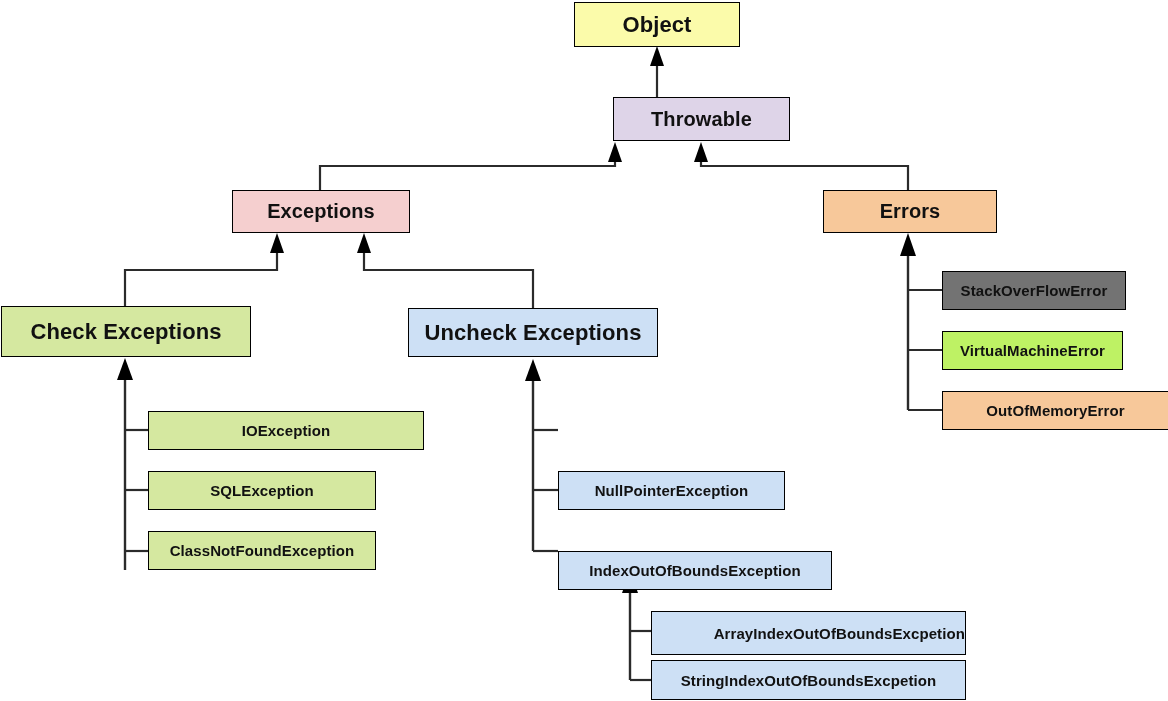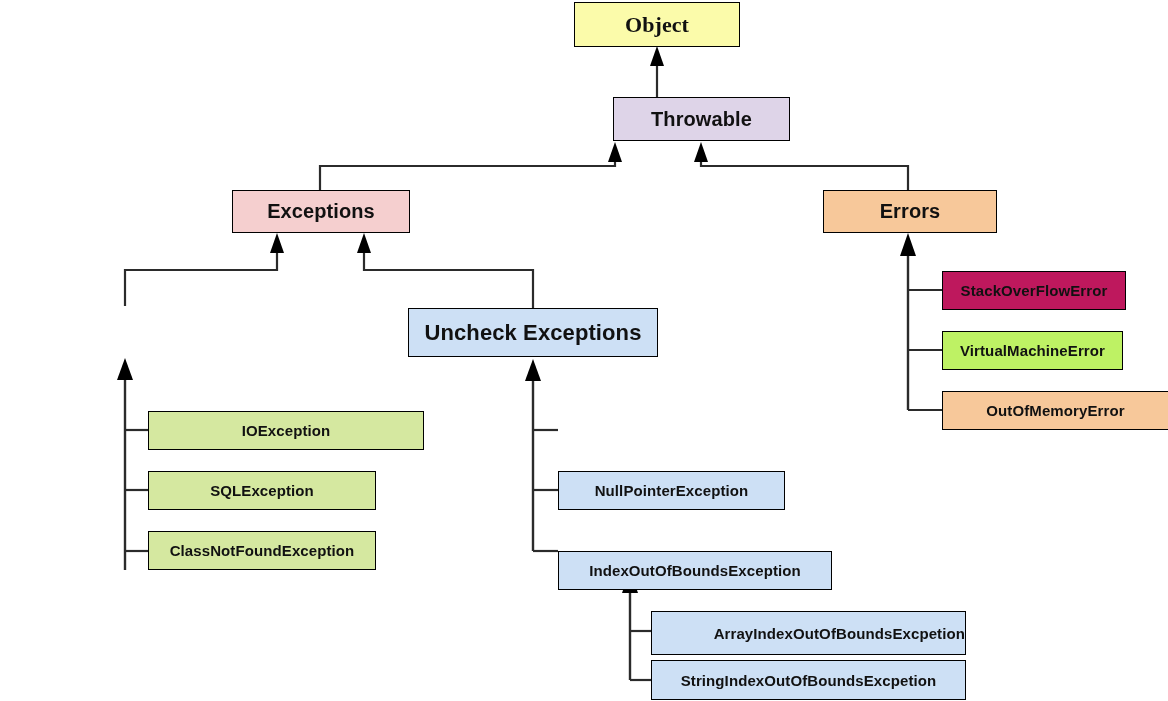--- a/index.html
+++ b/index.html
@@ -22,21 +22,21 @@
     border: 1.5px solid #000000;
     display: flex;
     align-items: center;
     justify-content: center;
     font-weight: bold;
     color: #111111;
     letter-spacing: 0.1px;
     white-space: nowrap;
     z-index: 3;
   }
-  .node.lvl0 { font-size: 22px; font-family: Liberation Serif, serif; }
+  .node.lvl0 { font-size: 22px; }
   .node.lvl1 { font-size: 20px; }
   .node.lvl2 { font-size: 20px; }
   .node.lvl3 { font-size: 22px; }
   .node.leaf { font-size: 15px; }
   .node.leaf-wide { font-size: 15px; }
 
   svg#wires {
     position: absolute;
     left: 0;
     top: 0;
@@ -115,20 +115,23 @@
   </div>
 
   <div class="node lvl2" style="left:232px; top:190px; width:178px; height:43px; background:#f5cfcf;">
     <span>Exceptions</span>
   </div>
 
   <div class="node lvl2" style="left:823px; top:190px; width:174px; height:43px; background:#f7c89a;">
     <span>Errors</span>
   </div>
 
+  <div class="node lvl3" style="left:1px; top:306px; width:250px; height:51px; background:#d5e8a0;">
+    <span>Check Exceptions</span>
+  </div>
 
   <div class="node lvl3" style="left:408px; top:308px; width:250px; height:49px; background:#cde0f5;">
     <span>Uncheck Exceptions</span>
   </div>
 
   <div class="node leaf" style="left:148px; top:411px; width:276px; height:39px; background:#d5e8a0;">
     <span>IOException</span>
   </div>
   <div class="node leaf" style="left:148px; top:471px; width:228px; height:39px; background:#d5e8a0;">
     <span>SQLException</span>
@@ -144,21 +147,21 @@
     <span>IndexOutOfBoundsException</span>
   </div>
 
   <div class="node leaf-wide" style="left:651px; top:611px; width:315px; height:44px; background:#cde0f5;justify-content:flex-end;">
     <span>ArrayIndexOutOfBoundsExcpetion</span>
   </div>
   <div class="node leaf-wide" style="left:651px; top:660px; width:315px; height:40px; background:#cde0f5;">
     <span>StringIndexOutOfBoundsExcpetion</span>
   </div>
 
-  <div class="node leaf" style="left:942px; top:271px; width:184px; height:39px; background:#be185d;">
+  <div class="node leaf" style="left:942px; top:271px; width:184px; height:39px; background:#737373;">
     <span>StackOverFlowError</span>
   </div>
   <div class="node leaf" style="left:942px; top:331px; width:181px; height:39px; background:#bef264;">
     <span>VirtualMachineError</span>
   </div>
   <div class="node leaf" style="left:942px; top:391px; width:227px; height:39px; background:#f7c89a;">
     <span>OutOfMemoryError</span>
   </div>
 
 </div>

